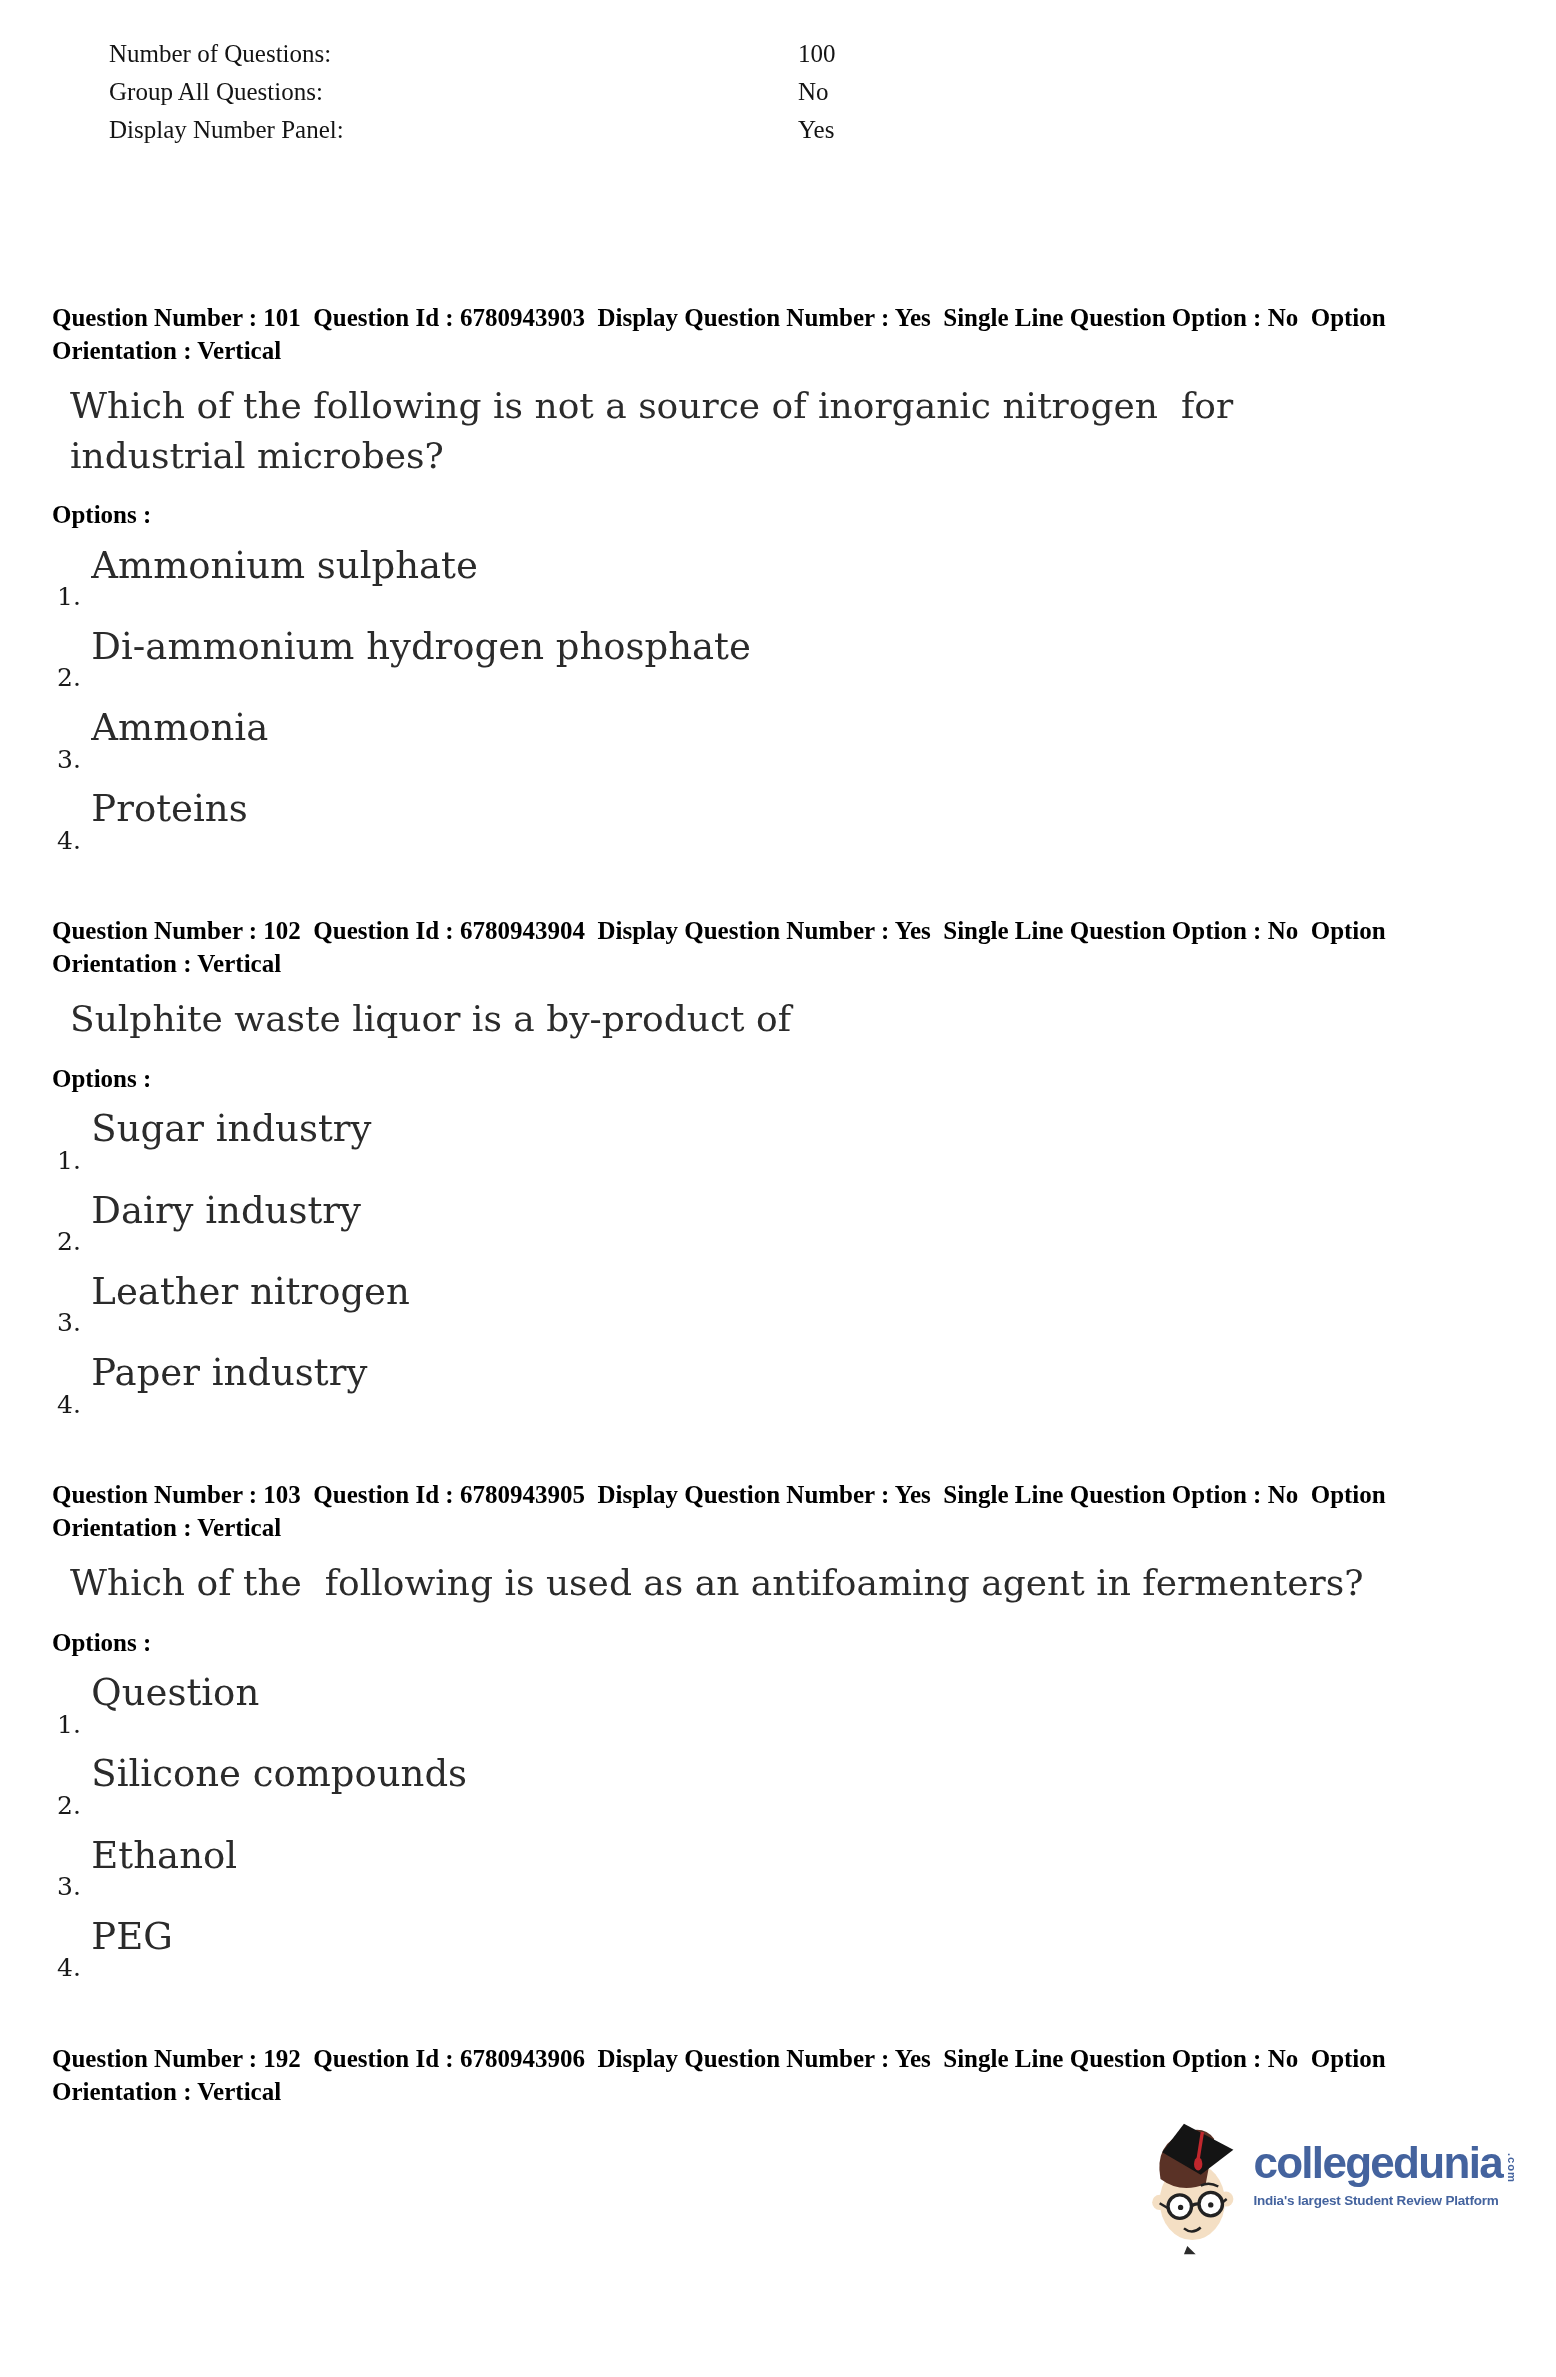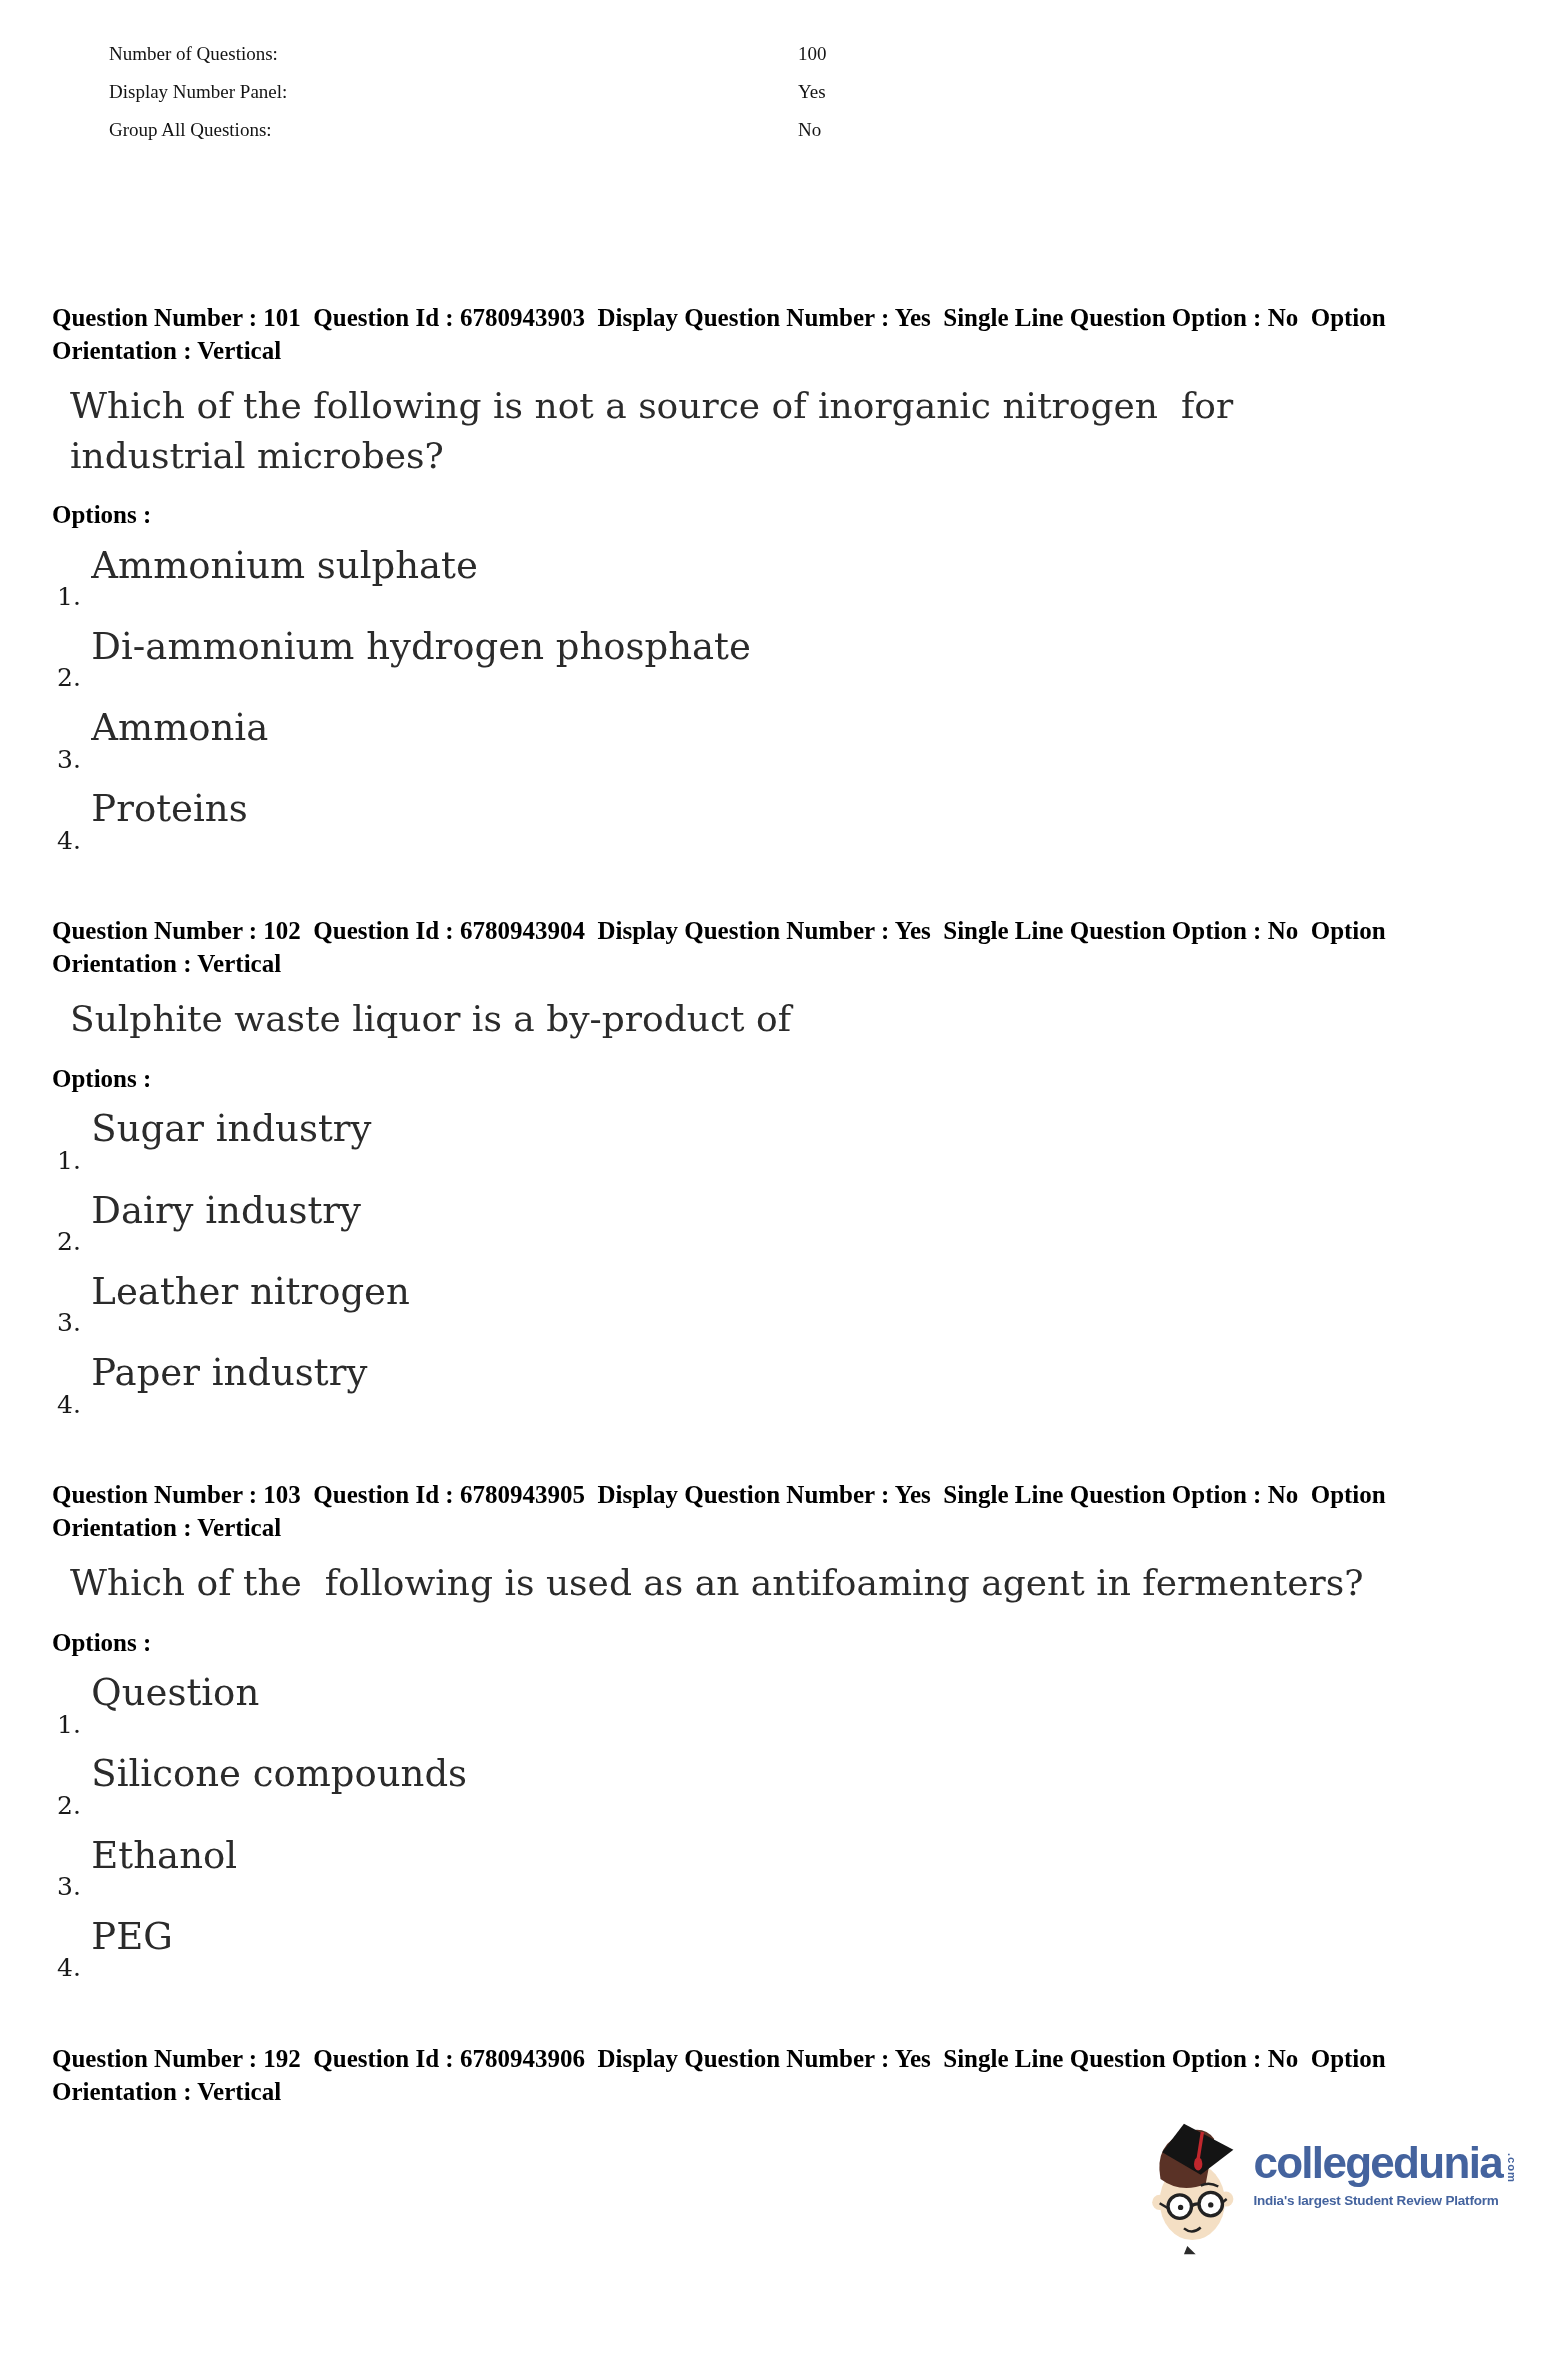--- a/index.html
+++ b/index.html
@@ -8,21 +8,21 @@
     height: 2377px;
     background: #ffffff;
     position: relative;
     overflow: hidden;
     font-family: "Liberation Serif", serif;
     color: #000;
   }
 
   
   .info { padding: 35px 0 0 109px; }
-  .info-row { display: flex; font-size: 19px; line-height: 38px; color: #141414; }
+  .info-row { display: flex; font-size: 25px; line-height: 38px; color: #141414; }
   .info-label { width: 689px; }
   .info-value { }
 
   
   .question { margin-top: 61px; margin-left: 20px; }
   .question.first { margin-top: 153px; }
   .q-header {
     margin-left: 32px;
     font-weight: bold;
     font-size: 25px;
@@ -109,26 +109,26 @@
 </style>
 </head>
 <body>
 
 <section class="info">
   <div class="info-row">
     <span class="info-label">Number of Questions:</span>
     <span class="info-value">100</span>
   </div>
   <div class="info-row">
+    <span class="info-label">Group All Questions:</span>
+    <span class="info-value">No</span>
+  </div>
+  <div class="info-row">
     <span class="info-label">Display Number Panel:</span>
     <span class="info-value">Yes</span>
-  </div>
-  <div class="info-row">
-    <span class="info-label">Group All Questions:</span>
-    <span class="info-value">No</span>
   </div>
 </section>
 
 <section class="question first">
   <div class="q-header">Question Number : 101  Question Id : 6780943903  Display Question Number : Yes  Single Line Question Option : No  Option
 Orientation : Vertical</div>
   <div class="q-text">Which of the following is not a source of inorganic nitrogen  for
 industrial microbes?</div>
   <div class="options-label">Options :</div>
   <div class="option">

